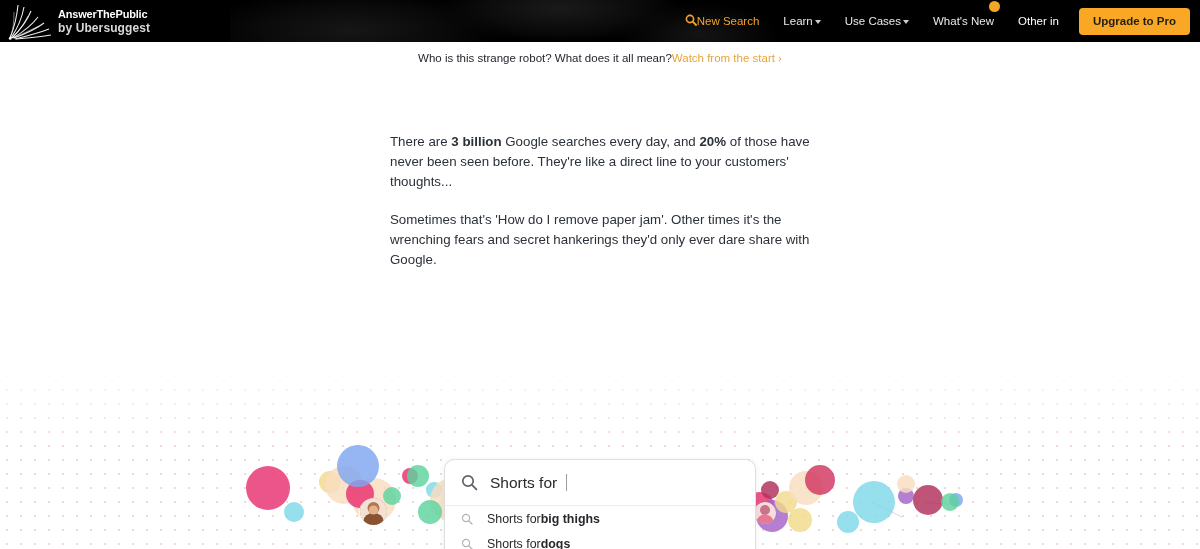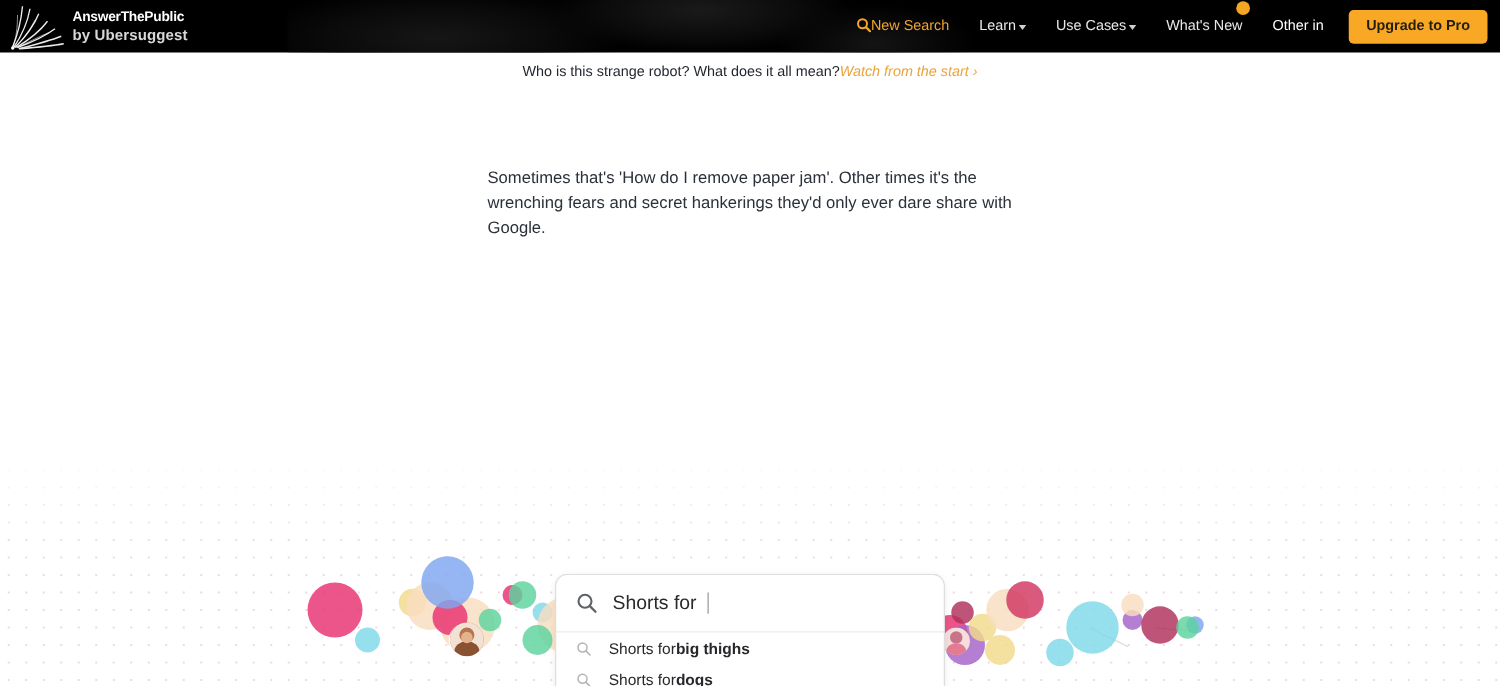--- a/index.html
+++ b/index.html
@@ -67,21 +67,21 @@
     border: none; border-radius: 4px; height: 27px; padding: 0 14px;
     margin-left: 8px; cursor: pointer; font-family: "Liberation Sans", sans-serif;
   }
 
   
   .announce {
     position: absolute; top: 42px; left: 0; width: 1200px; height: 32px;
     display: flex; align-items: center; justify-content: center;
     font-size: 11.5px; color: #23272e; background: #fff; z-index: 30;
   }
-  .announce a { color: #e8a33d; text-decoration: none; margin-left: 0; font-style: italic; }
+  .announce a { color: #e8a33d; text-decoration: none; margin-left: 0; }
 
   
   .dots {
     position: absolute; left: 0; top: 355px; width: 1200px; height: 194px;
     background-image: radial-gradient(#e7b7b7 0.9px, transparent 1px);
     background-size: 14px 14px;
     opacity: 0.55;
     z-index: 1;
     -webkit-mask-image: linear-gradient(to bottom, rgba(0,0,0,0) 0%, rgba(0,0,0,0.25) 12%, rgba(0,0,0,1) 45%, rgba(0,0,0,1) 100%),
                         linear-gradient(to right, rgba(0,0,0,0.4) 0%, rgba(0,0,0,1) 20%, rgba(0,0,0,1) 80%, rgba(0,0,0,0.5) 100%);
@@ -270,20 +270,21 @@
   </div>
 
   <div class="announce">
     <span>Who is this strange robot? What does it all mean?</span>
     <a href="#">Watch from the start ›</a>
   </div>
 
   <div class="hero">
 
     <div class="hero-body">
+      <p><span>There are </span><b>3 billion</b><span> Google searches every day, and </span><b>20%</b><span> of those have never been seen before. They're like a direct line to your customers' thoughts...</span></p>
       <p>Sometimes that's 'How do I remove paper jam'. Other times it's the wrenching fears and secret hankerings they'd only ever dare share with Google.</p>
     </div>
   </div>
 
   <div class="search-widget">
     <div class="search-input-row">
       <span class="q">
         <svg width="17" height="17" viewBox="0 0 17 17">
           <circle cx="7" cy="7" r="5.2" fill="none" stroke="#5f6368" stroke-width="1.7"></circle>
           <line x1="10.9" y1="10.9" x2="15.4" y2="15.4" stroke="#5f6368" stroke-width="1.9" stroke-linecap="round"></line>

